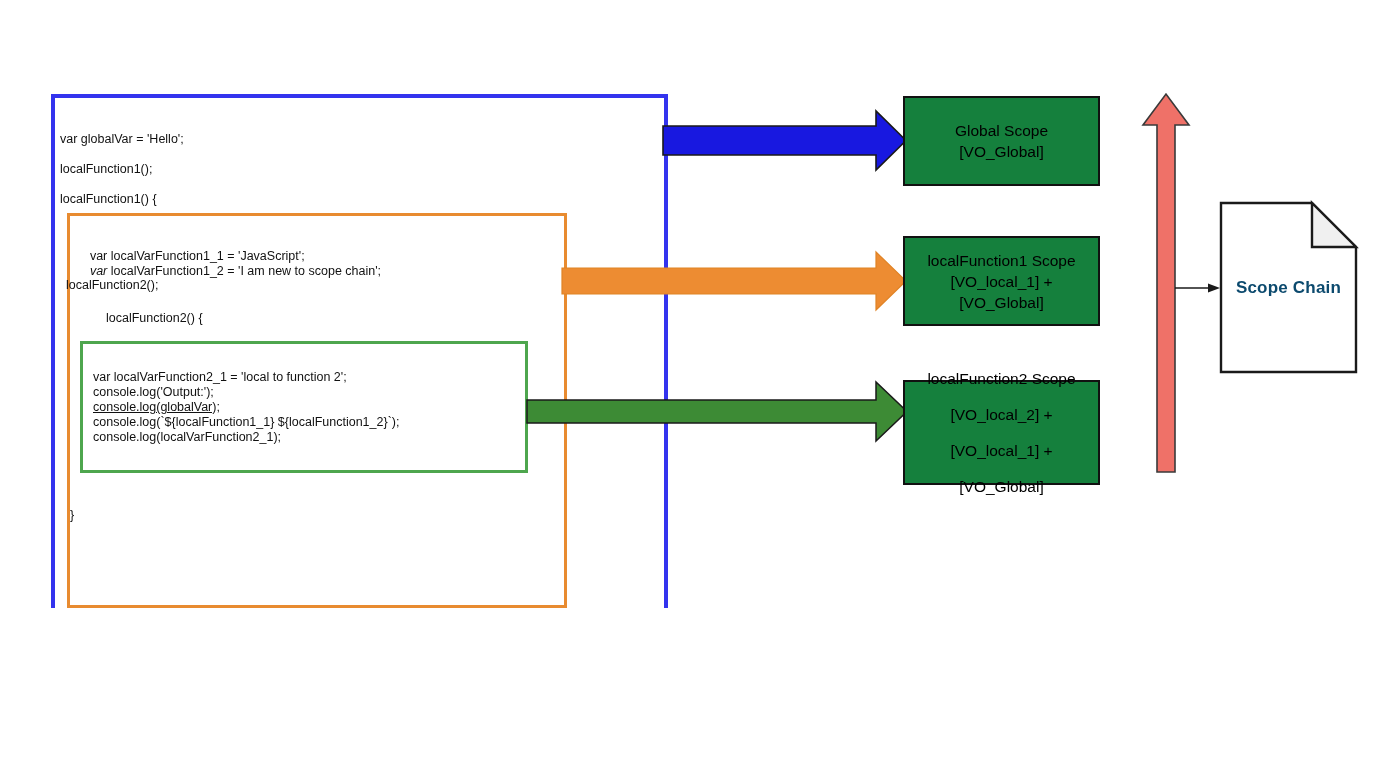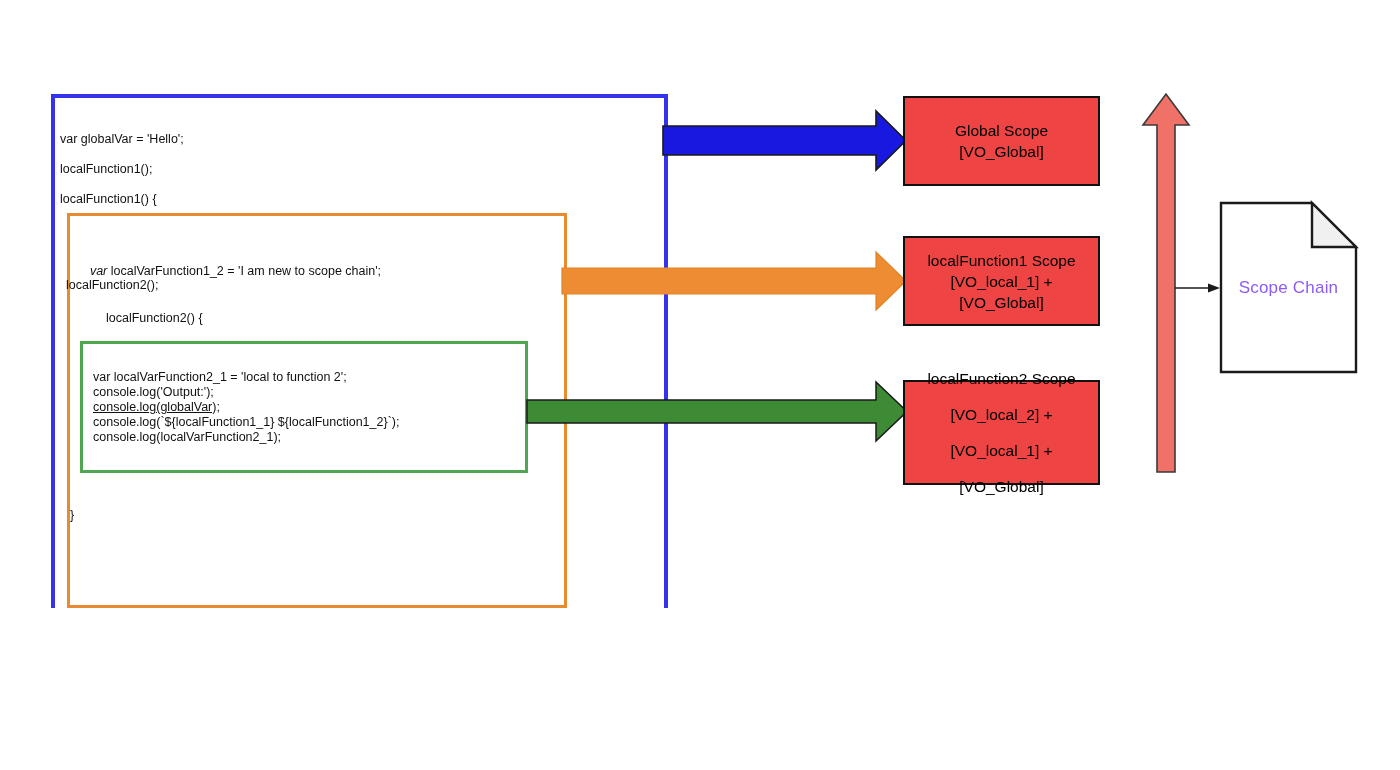--- a/index.html
+++ b/index.html
@@ -49,21 +49,21 @@
     line-height: 15px;
     color: #111111;
     white-space: pre;
   }
 
   
   .scope-box {
     position: absolute;
     box-sizing: border-box;
     border: 2.5px solid #111111;
-    background: #ef4444;
+    background: #15803d;
     display: flex;
     flex-direction: column;
     align-items: center;
     justify-content: center;
     text-align: center;
     font-size: 15.5px;
     line-height: 21px;
     color: #000000;
   }
   .scope-box .sl { display: block; white-space: pre; }
@@ -87,39 +87,42 @@
     width: 137px; height: 172px;
   }
   #scope-chain-doc .doc-label {
     position: absolute;
     left: 0; top: 0;
     width: 137px; height: 172px;
     display: flex;
     align-items: center;
     justify-content: center;
     font-size: 17px;
-    font-weight: normal;
-    color: #8b5cf6;
+    font-weight: bold;
+    color: #0c4a6e;
     letter-spacing: 0.2px;
   }
 </style>
 </head>
 <body>
 
 <div id="canvas">
 
   <div class="code-box" id="global-box"></div>
   <div class="code-box" id="fn1-box"></div>
   <div class="code-box" id="fn2-box"></div>
 
   <div class="code-line" style="left:60px; top:132px;">var globalVar = 'Hello';</div>
   <div class="code-line" style="left:60px; top:162px;">localFunction1();</div>
   <div class="code-line" style="left:60px; top:192px;">localFunction1() {</div>
   <div class="code-line" style="left:66px; top:631px;">}</div>
 
+  <div class="code-line" style="left:76px; top:234px;">
+    <em style="font-style:normal;">var</em><span> localVarFunction1_1 = 'JavaScript';</span>
+  </div>
   <div class="code-line" style="left:76px; top:249px;">
     <em>var</em><span> localVarFunction1_2 = 'I am new to scope chain';</span>
   </div>
   <div class="code-line" style="left:66px; top:278px;">localFunction2();</div>
   <div class="code-line" style="left:66px; top:311px;margin-left:40px;">localFunction2() {</div>
   <div class="code-line" style="left:70px; top:508px;">}</div>
 
   <div class="code-line" style="left:93px; top:370px;">var localVarFunction2_1 = 'local to function 2';</div>
   <div class="code-line" style="left:93px; top:385px;">console.log('Output:');</div>
   <div class="code-line" style="left:93px; top:400px;text-decoration:underline;">console.log(globalVar);</div>

